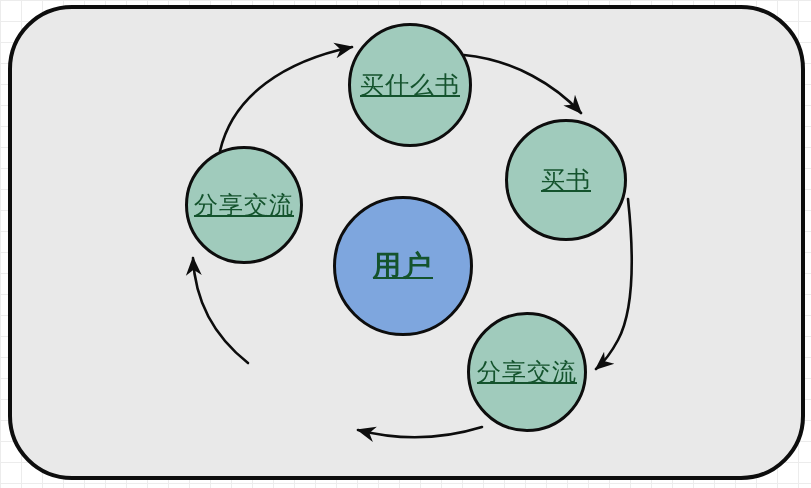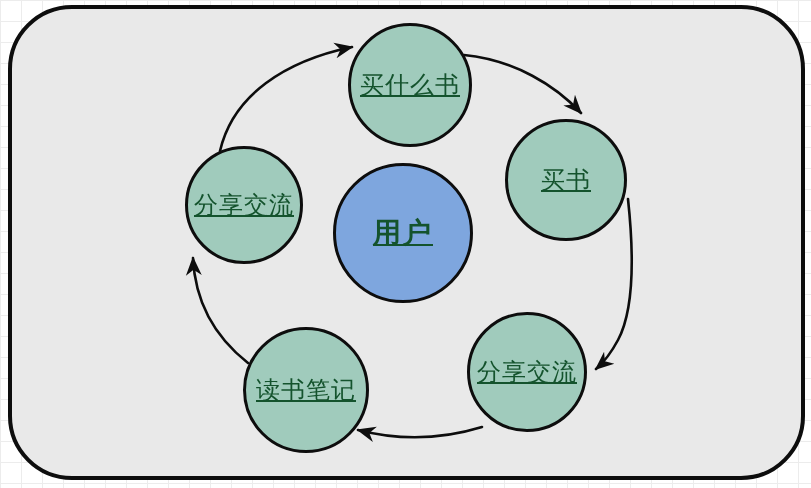--- a/index.html
+++ b/index.html
@@ -53,21 +53,21 @@
     align-items:center;
     justify-content:center;
     text-align:left;
     color:#14532d;
     text-decoration:underline;
   }
   .node.green{background:var(--node-green);font-size:24px;letter-spacing:1px;}
   .node.blue{background:var(--node-blue);font-size:28px;font-weight:bold;letter-spacing:2px;}
   .n-what { left:348px; top:23px;  width:124px; height:124px; }
   .n-buy  { left:505px; top:119px; width:122px; height:122px; }
-  .n-user { left:333px; top:163px; width:140px; height:140px; }
+  .n-user { left:333px; top:196px; width:140px; height:140px; }
   .n-share{ left:467px; top:312px; width:120px; height:120px; }
   .n-notes{ left:243px; top:327px; width:126px; height:126px; }
   .n-info { left:185px; top:146px; width:118px; height:118px; }
   .node-label{display:block;}
 </style>
 </head>
 <body>
 
 <div class="stage">
 
@@ -91,23 +91,20 @@
   </div>
 
   <div class="node green n-buy">
     <span class="node-label">买书</span>
   </div>
 
   <div class="node green n-share">
     <span class="node-label">分享交流</span>
   </div>
 
-  <div class="node green n-notes">
-    <span class="node-label">读书笔记</span>
-  </div>
 
   <div class="node green n-info">
     <span class="node-label">分享交流</span>
   </div>
 
   <div class="node blue n-user">
     <span class="node-label">用户</span>
   </div>
 
 </div>

